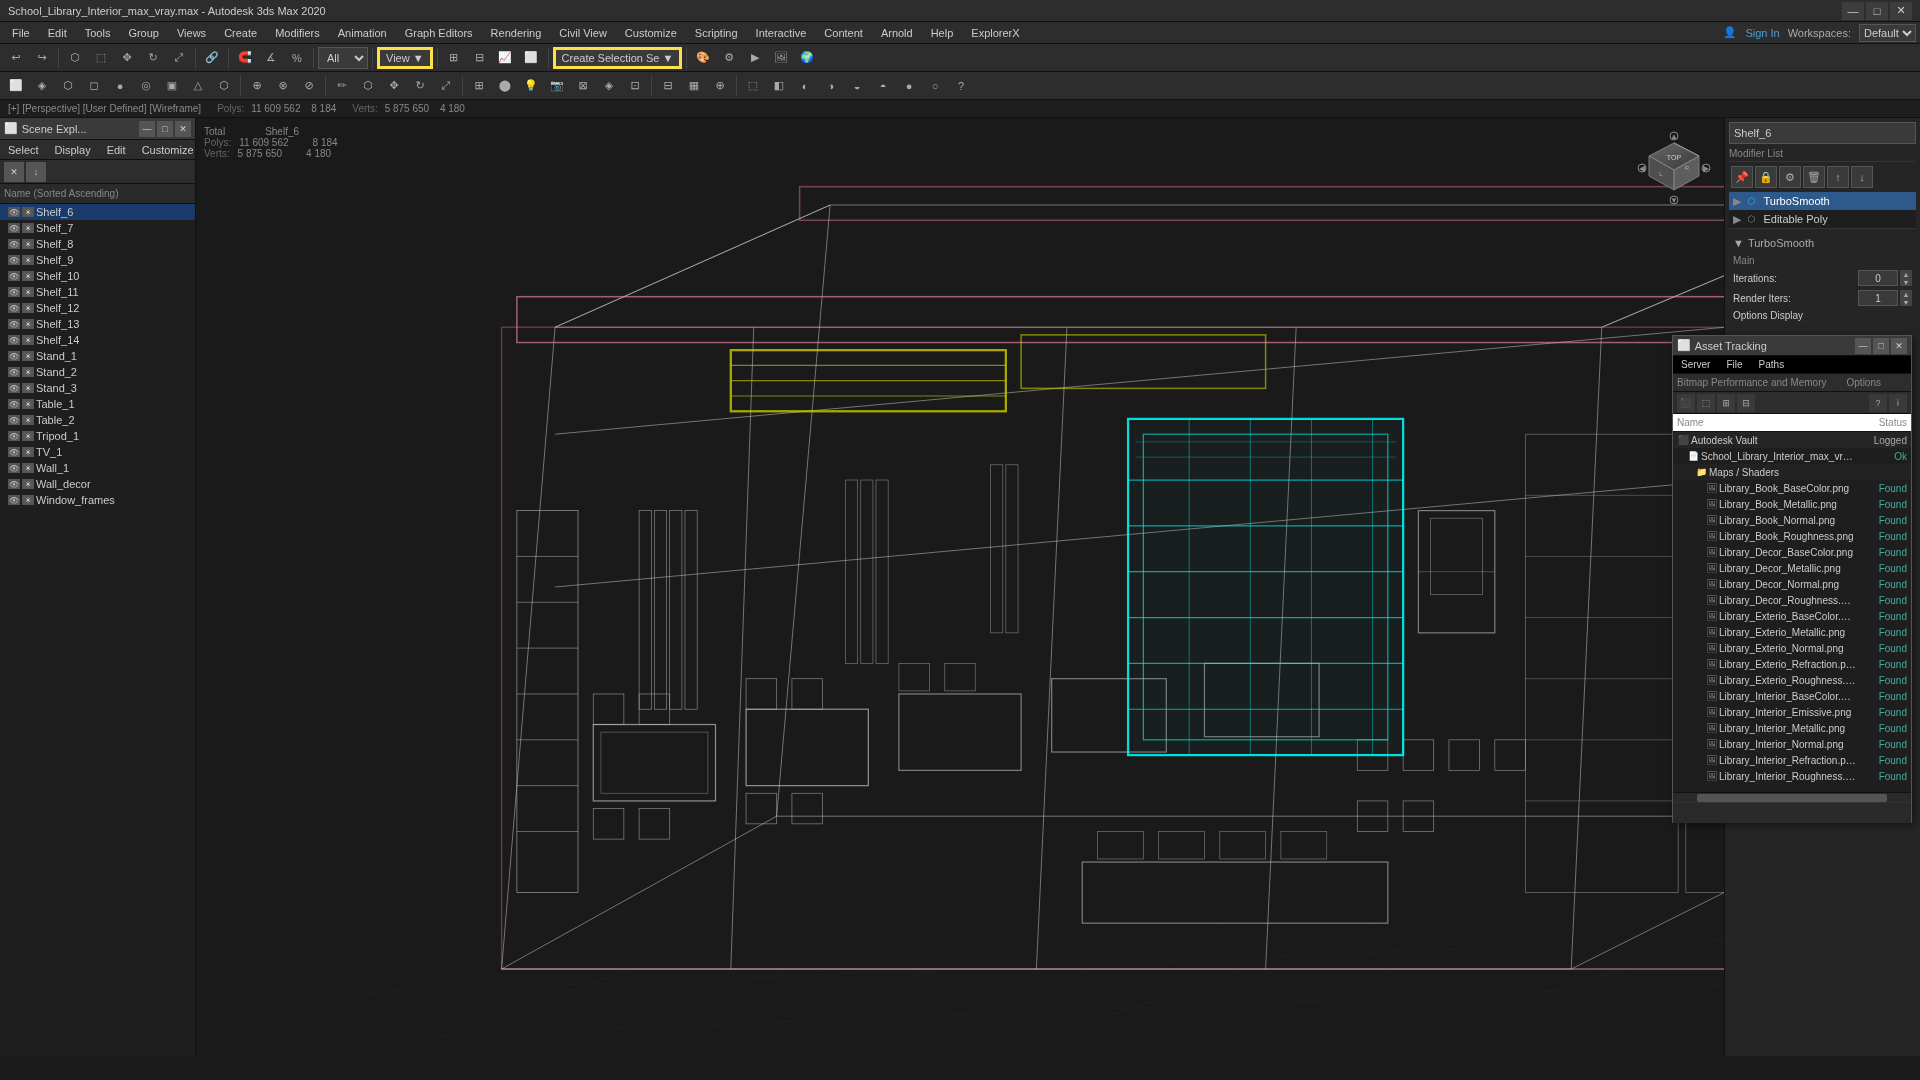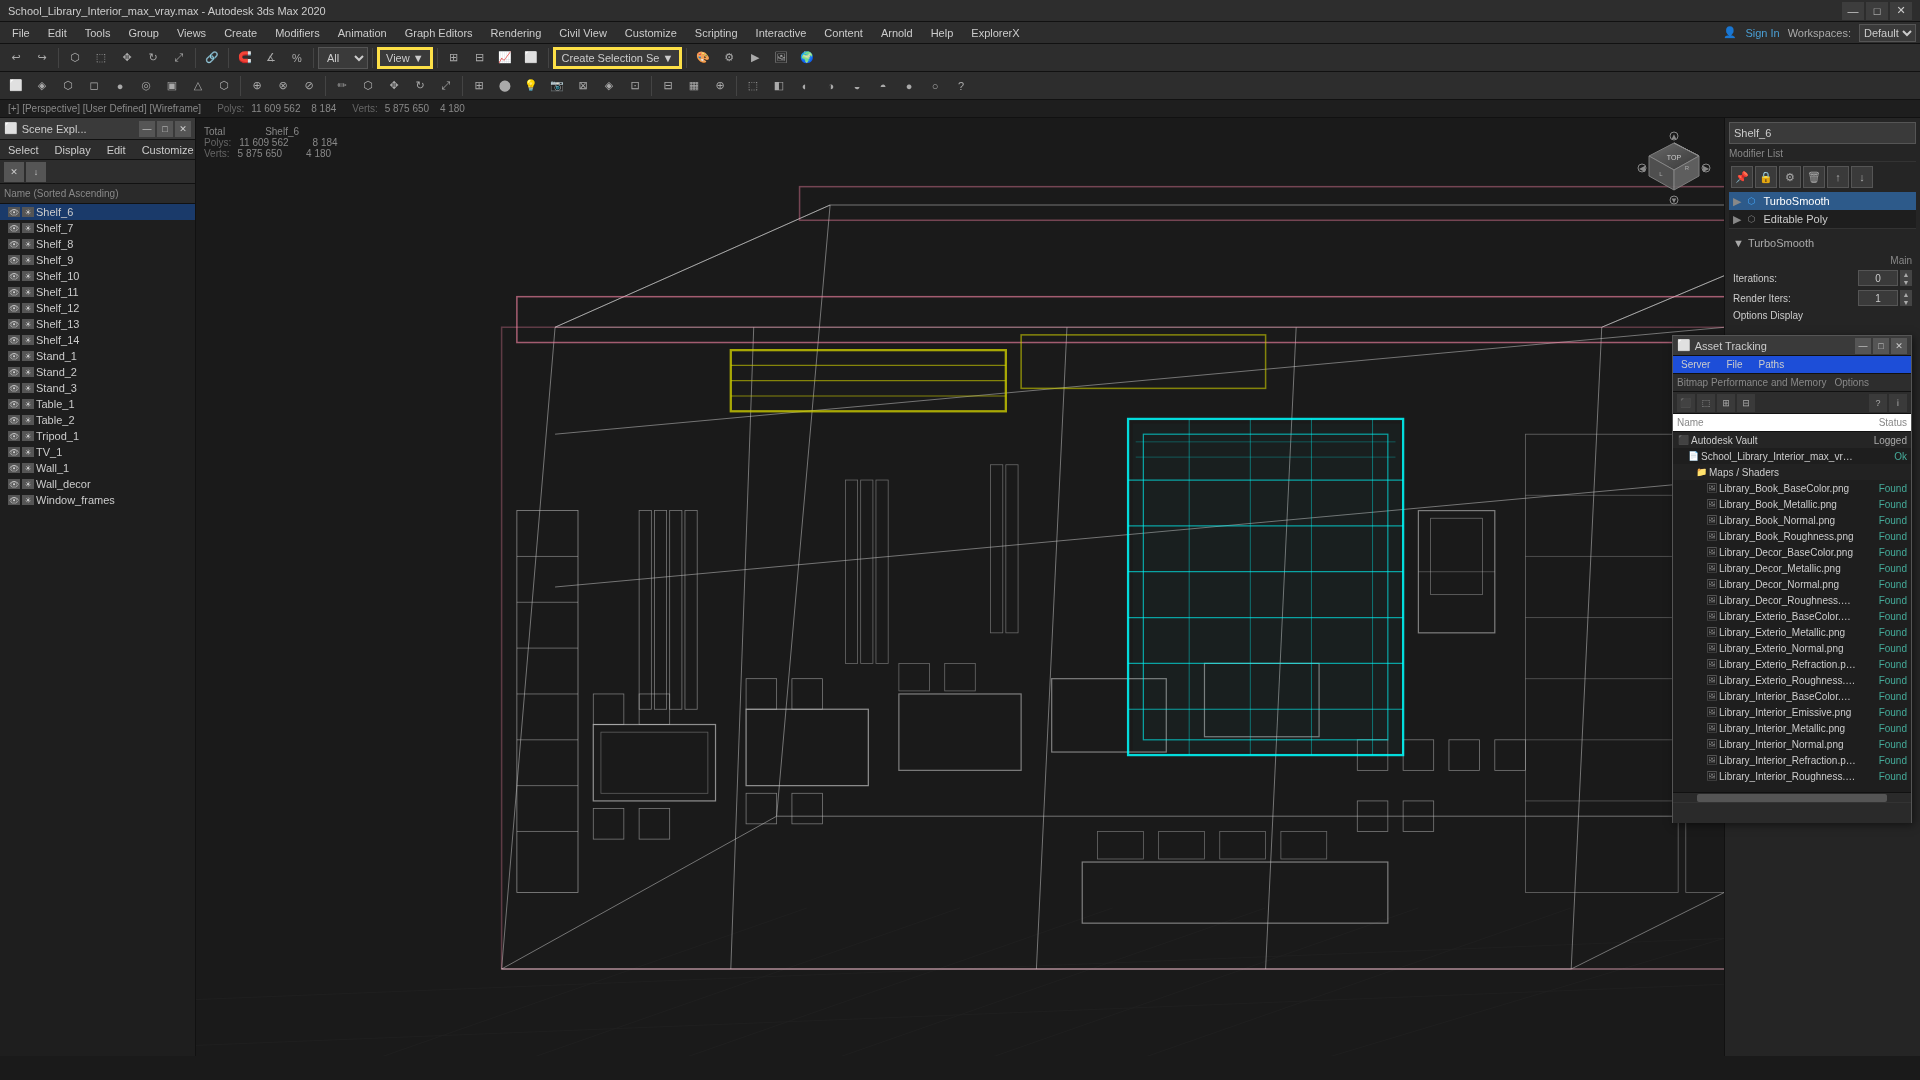--- a/index.html
+++ b/index.html
@@ -59,40 +59,40 @@
     #modifier-panel { padding: 4px; }
     #modifier-list { flex: 1; background: #1e1e1e; margin-top: 4px; }
     .mod-item { height: 18px; display: flex; align-items: center; padding: 0 4px; font-size: 11px; }
     .mod-item.selected { background: #2d5a8a; color: #fff; }
     .mod-item .mod-icon { width: 16px; height: 16px; margin-right: 4px; display: flex; align-items: center; justify-content: center; font-size: 9px; }
     .mod-expand { color: #888; margin-right: 2px; }
 
     
     #ts-props { padding: 4px; font-size: 11px; border-top: 1px solid #333; }
     .ts-header { color: #aaa; font-size: 11px; padding: 4px 0; display: flex; align-items: center; gap: 4px; }
-    .ts-section { color: #888; font-size: 10px; padding: 2px 0; text-align: right; }
+    .ts-section { color: #888; font-size: 10px; padding: 2px 0; }
     .ts-row { display: flex; align-items: center; justify-content: space-between; padding: 2px 0; font-size: 10px; }
     .ts-input { width: 40px; height: 16px; background: #3a3a3a; border: 1px solid #555; color: #ccc; font-size: 10px; text-align: center; }
     .ts-spinner { display: flex; flex-direction: column; }
     .ts-spin-btn { width: 12px; height: 8px; background: #444; border: none; color: #aaa; font-size: 7px; cursor: pointer; display: flex; align-items: center; justify-content: center; line-height: 1; }
 
     
     #viewport-nav { position: absolute; top: 10px; right: 10px; width: 80px; height: 80px; z-index: 20; }
 
     
     #status-bar { height: 24px; background: #2d2d2d; display: flex; align-items: center; padding: 0 16px; border-top: 1px solid #111; font-size: 10px; color: #888; justify-content: space-between; margin-top: 48px; }
     #layer-explorer-label { display: flex; align-items: center; gap: 4px; }
 
     
     #asset-tracking { position: absolute; top: 335px; right: 8px; width: 240px; background: #2d2d2d; border: 1px solid #555; z-index: 100; box-shadow: 2px 2px 8px rgba(0,0,0,0.5); }
     #at-titlebar { height: 20px; background: #3a3a3a; display: flex; align-items: center; justify-content: space-between; padding: 0 4px; border-bottom: 1px solid #111; }
     #at-titlebar-title { font-size: 11px; color: #ccc; display: flex; align-items: center; gap: 4px; }
     #at-titlebar-btns { display: flex; gap: 2px; }
     .at-tb-btn { width: 16px; height: 16px; background: #555; border: none; color: #ccc; font-size: 9px; cursor: pointer; display: flex; align-items: center; justify-content: center; }
-    #at-menu { height: 18px; background: #1d4ed8; display: flex; align-items: center; border-bottom: 1px solid #111; }
+    #at-menu { height: 18px; background: #000000; display: flex; align-items: center; border-bottom: 1px solid #111; }
     .at-menu-item { padding: 2px 8px; font-size: 10px; color: #ccc; cursor: pointer; }
     #at-submenu { height: 18px; background: #2d2d2d; display: flex; align-items: center; border-bottom: 1px solid #111; font-size: 10px; color: #888; padding: 0 4px; }
     #at-toolbar { height: 22px; background: #2d2d2d; display: flex; align-items: center; padding: 0 4px; gap: 2px; border-bottom: 1px solid #111; }
     .at-toolbar-btn { width: 18px; height: 18px; background: #3a3a3a; border: 1px solid transparent; color: #aaa; font-size: 9px; cursor: pointer; display: flex; align-items: center; justify-content: center; }
     #at-list-header { height: 18px; background: #ffffff; display: flex; align-items: center; border-bottom: 1px solid #111; font-size: 10px; color: #888; }
     #at-list-header .at-col-name { flex: 1; padding-left: 4px; }
     #at-list-header .at-col-status { width: 55px; text-align: right; padding-right: 4px; }
     #at-list { height: 360px; overflow-y: auto; background: #1e1e1e; }
     .at-item { min-height: 16px; display: flex; align-items: center; font-size: 10px; cursor: pointer; }
     .at-item.at-group { background: #252525; }
@@ -698,21 +698,21 @@
   </div>
 
   <div id="at-menu">
     <div class="at-menu-item">Server</div>
     <div class="at-menu-item">File</div>
     <div class="at-menu-item">Paths</div>
   </div>
 
   <div id="at-submenu">
     <span>Bitmap Performance and Memory</span>
-    <span style="margin-left:8px;">Options</span>
+    <span style="margin-left:20px;">Options</span>
   </div>
 
   <div id="at-toolbar">
     <button class="at-toolbar-btn">⬛</button>
     <button class="at-toolbar-btn">⬚</button>
     <button class="at-toolbar-btn">⊞</button>
     <button class="at-toolbar-btn">⊟</button>
     <div style="flex:1;"></div>
     <button class="at-toolbar-btn">?</button>
     <button class="at-toolbar-btn">ℹ</button>

